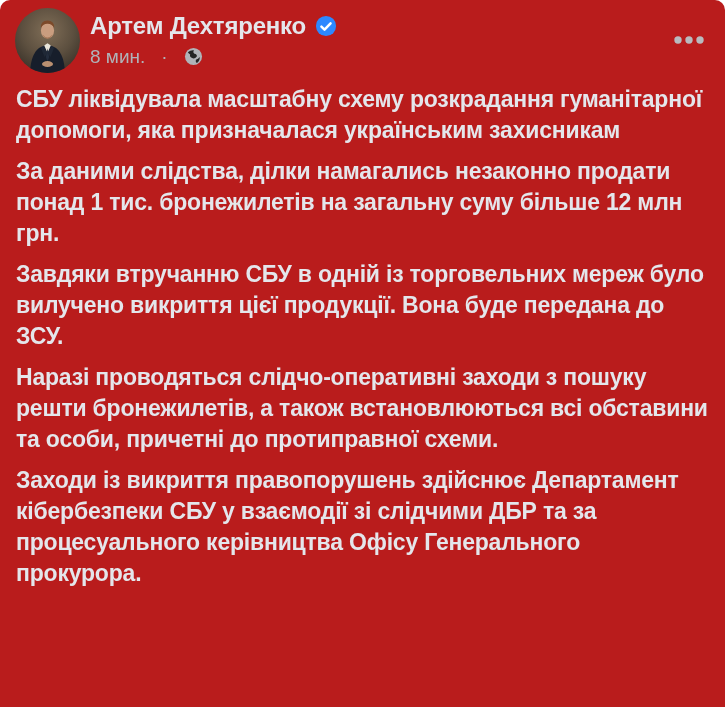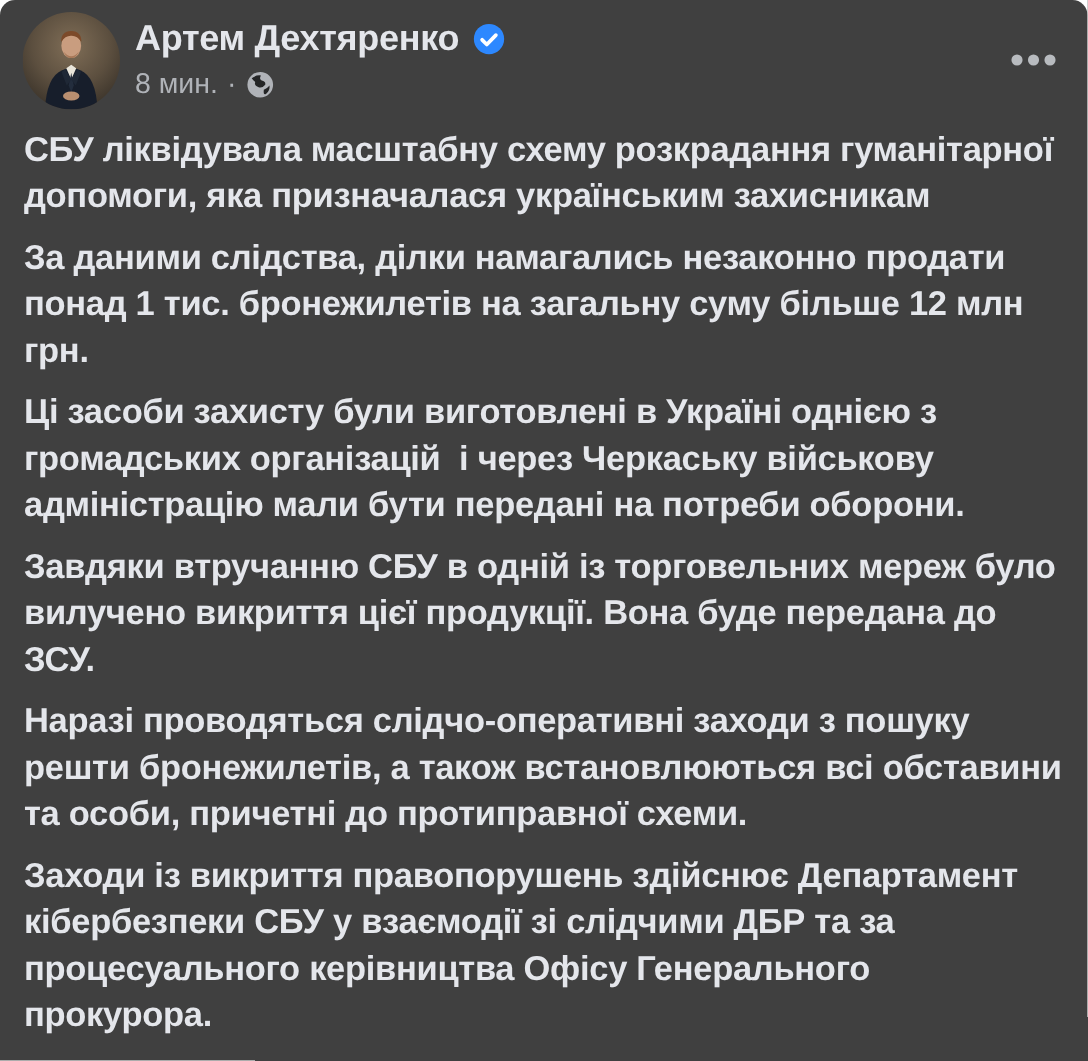--- a/index.html
+++ b/index.html
@@ -1,19 +1,19 @@
 <!DOCTYPE html>
 <html><head>
 <meta charset="utf-8">
 <style>
   html, body { margin: 0; padding: 0; background: #ffffff; }
   .card {
     width: 725px;
     height: 707px;
-    background: #404040;
+    background: #b91c1c;
     border-radius: 10px 10px 0 0;
     box-sizing: border-box;
     overflow: hidden;
     font-family: "Liberation Sans", "DejaVu Sans", sans-serif;
     position: relative;
   }
   .header {
     display: flex;
     align-items: flex-start;
     padding: 8px 16px 0 15px;
@@ -38,21 +38,21 @@
     letter-spacing: -0.2px;
     cursor: pointer;
   }
   .badge { margin-left: 9px; display: inline-flex; }
   .meta-row {
     display: flex;
     align-items: center;
     margin-top: 5px;
     color: #b0b3b8;
     font-size: 19px;
-    gap: 6px;
+    gap: 16px;
   }
   .timestamp { cursor: pointer; }
   .menu-btn {
     position: absolute;
     top: 26px;
     right: 14px;
     width: 44px;
     height: 28px;
     display: flex;
     align-items: center;
@@ -137,19 +137,18 @@
         <circle cx="16" cy="5" r="3.7" fill="#b8bbbf"></circle>
         <circle cx="27" cy="5" r="3.7" fill="#b8bbbf"></circle>
       </svg>
     </div>
 
   </div>
 
   <div class="body">
     <p>СБУ ліквідувала масштабну схему розкрадання гуманітарної допомоги, яка призначалася українським захисникам</p>
     <p>За даними слідства, ділки намагались незаконно продати понад 1 тис. бронежилетів на загальну суму більше 12 млн грн.</p>
-    <p>Ці засоби захисту були виготовлені в Україні однією з громадських організацій  і через Черкаську військову адміністрацію мали бути передані на потреби оборони.</p>
     <p>Завдяки втручанню СБУ в одній із торговельних мереж було вилучено викриття цієї продукції. Вона буде передана до ЗСУ.</p>
     <p>Наразі проводяться слідчо-оперативні заходи з пошуку решти бронежилетів, а також встановлюються всі обставини та особи, причетні до протиправної схеми.</p>
     <p>Заходи із викриття правопорушень здійснює Департамент кібербезпеки СБУ у взаємодії зі слідчими ДБР та за процесуального керівництва Офісу Генерального прокурора.</p>
   </div>
 
 </div>
 
 </body></html>

